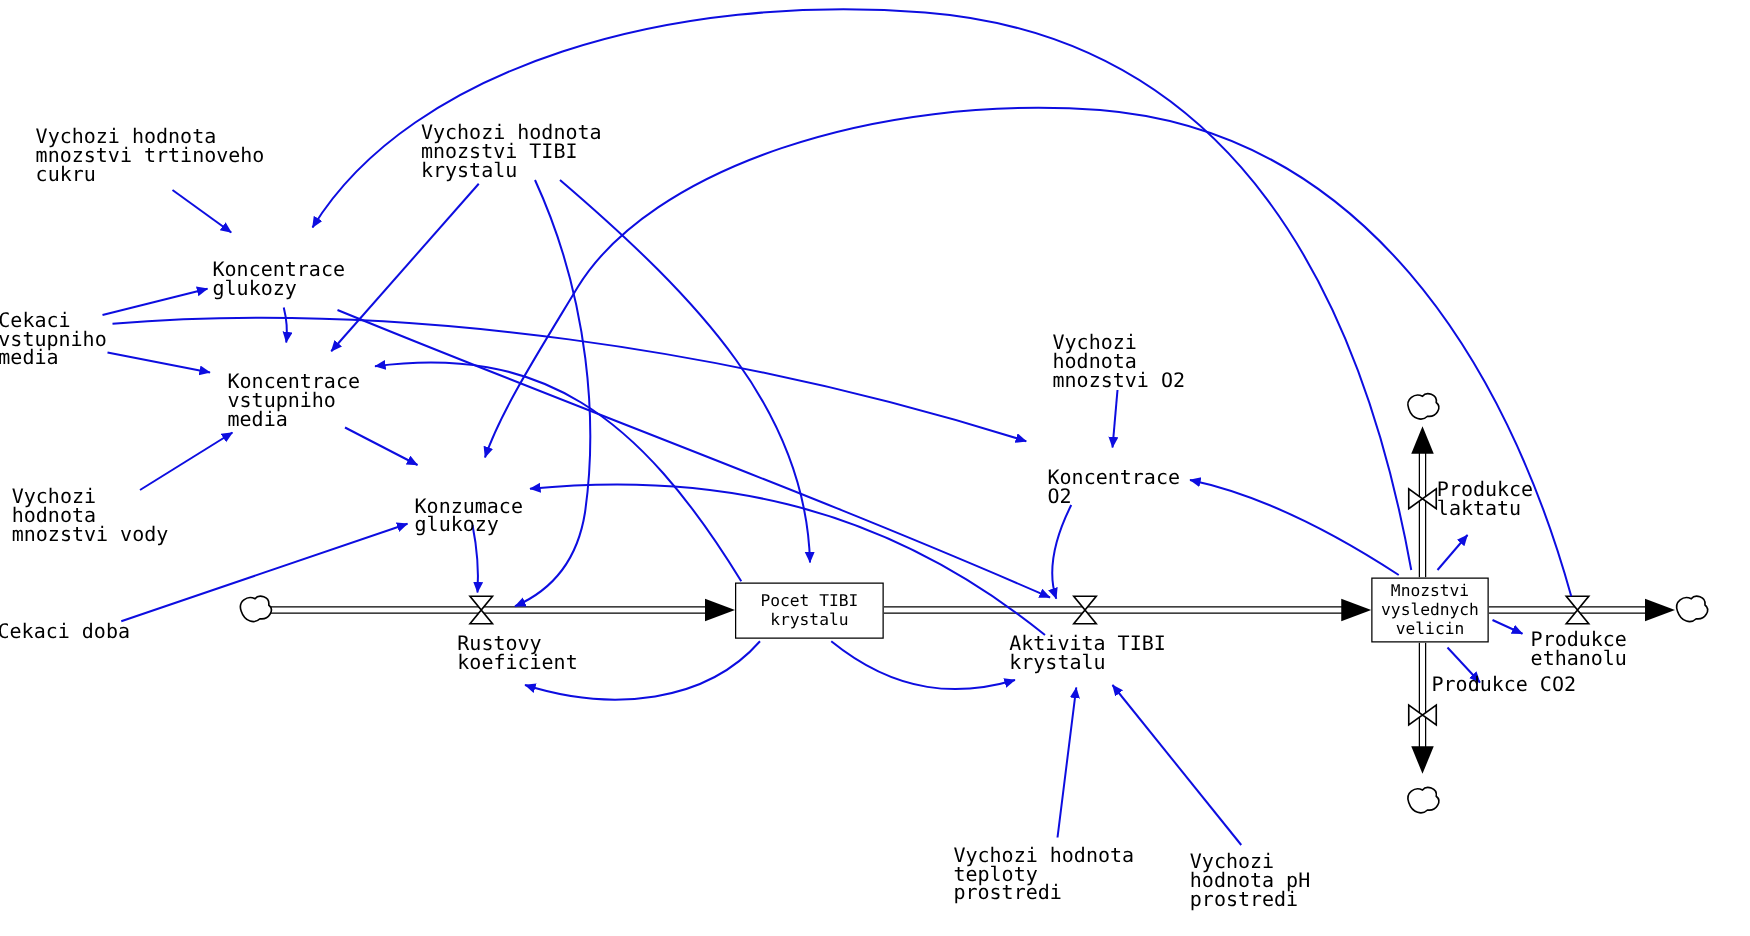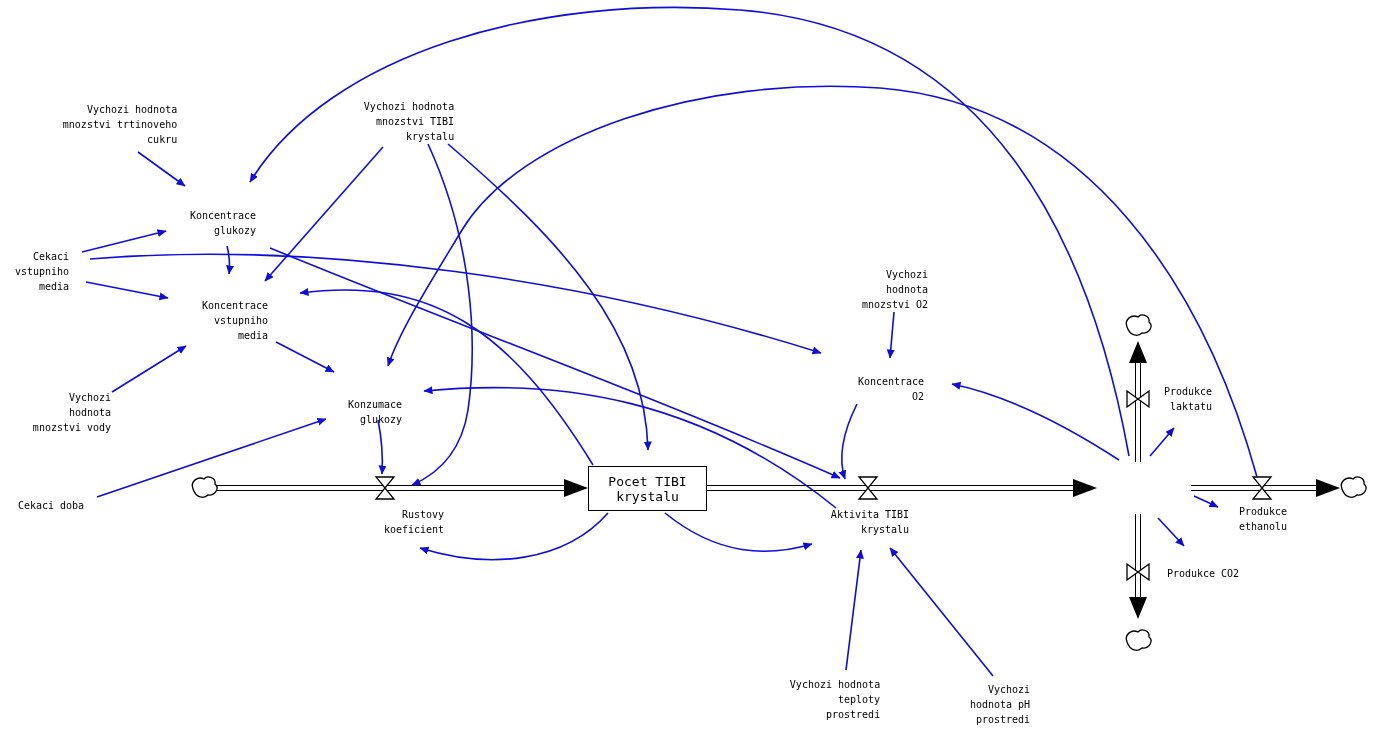--- a/index.html
+++ b/index.html
@@ -1,20 +1,20 @@
 <!DOCTYPE html>
 <html><head>
 <meta charset="utf-8">
 <style>
   html,body{margin:0;padding:0;background:#ffffff;}
   #stage{position:relative;width:1400px;height:749px;background:#fff;overflow:hidden;
          font-family:"DejaVu Sans Mono","Liberation Mono",monospace;}
   #diagram-svg{position:absolute;left:0;top:0;}
-  .var-label{position:absolute;transform:translate(-50%,-50%);white-space:pre;text-align:right;
-             font-size:10px;line-height:15px;color:#000;cursor:default;}
+  .var-label{position:absolute;transform:translate(-50%,-50%);white-space:pre;text-align:left;
+             font-size:16px;line-height:15px;color:#000;cursor:default;}
   .stock-box{position:absolute;background:#fff;border:1px solid #000;display:flex;
              align-items:center;justify-content:center;white-space:pre;text-align:center;
              font-size:13px;line-height:15px;color:#000;box-sizing:border-box;}
 </style>
 </head>
 <body>
 
 <div id="stage">
   <svg id="diagram-svg" width="1400" height="749" viewBox="0 0 1400 749">
     <defs>
@@ -117,17 +117,20 @@
   <div class="var-label" style="left: 835px; top: 699px;">Vychozi hodnota
 teploty
 prostredi</div>
   <div class="var-label" style="left: 1000px; top: 704px;">Vychozi
 hodnota pH
 prostredi</div>
   <div class="var-label" style="left: 1188px; top: 399px;">Produkce
 laktatu</div>
   <div class="var-label" style="left: 1263px; top: 519px;">Produkce
 ethanolu</div>
-  <div class="var-label" style="left: 1203px; top: 573px;">Produkce CO2</div>
+  <div class="var-label" style="left: 1203px; top: 547px;">Produkce CO2</div>
 
   <div class="stock-box" style="left: 588px; top: 466px; width: 119px; height: 45px;">Pocet TIBI
 krystalu</div>
+  <div class="stock-box" style="left: 1097px; top: 462px; width: 94px; height: 52px;">Mnozstvi
+vyslednych
+velicin</div>
 </div>
 
 </body></html>

